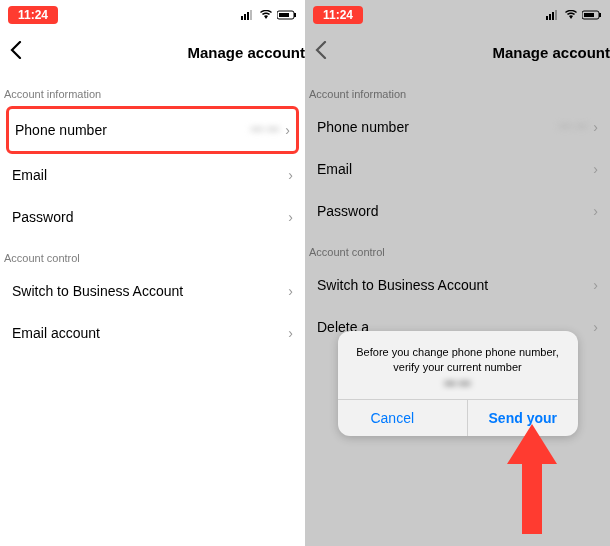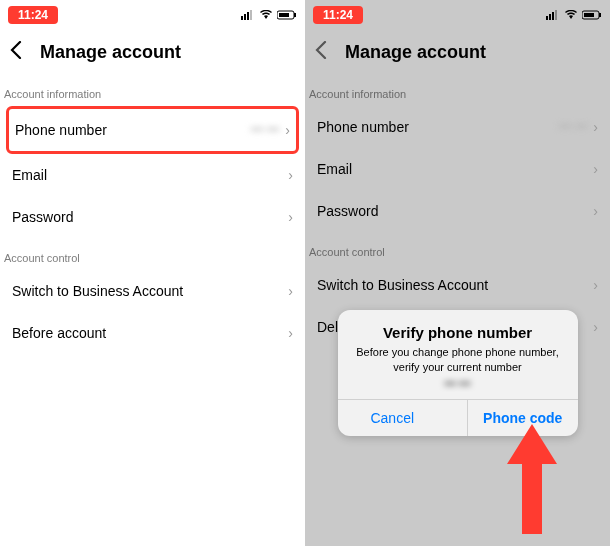--- a/index.html
+++ b/index.html
@@ -5,21 +5,21 @@
   * { margin: 0; padding: 0; box-sizing: border-box; }
   body { font-family: -apple-system, BlinkMacSystemFont, "Segoe UI", sans-serif; background: #fff; width: 610px; height: 546px; overflow: hidden; position: relative; }
   .container { display: flex; width: 610px; height: 546px; }
   .phone { width: 50%; height: 100%; position: relative; display: flex; flex-direction: column; }
   .phone.right { background: #c9c9c9; }
   .status-bar { height: 30px; display: flex; align-items: center; justify-content: space-between; padding: 0 8px; }
   .time-pill { background: #ff3b30; color: #fff; font-weight: 600; font-size: 12px; padding: 2px 10px; border-radius: 4px; }
   .status-icons { display: flex; gap: 4px; align-items: center; font-size: 11px; }
   .nav { height: 44px; display: flex; align-items: center; position: relative; }
   .back { position: absolute; left: 10px; font-size: 20px; cursor: pointer; }
-  .nav-title { flex: 1; text-align: left; font-weight: 600; font-size: 18px; padding-left: 40px; }
+  .nav-title { flex: 1; text-align: right; font-weight: 600; font-size: 15px; padding-left: 40px; }
   .section-header { font-size: 11px; color: #7d7d7d; padding: 14px 4px 6px; }
   .right .section-header { color: #6a6a6a; }
   .row { height: 42px; display: flex; align-items: center; padding: 0 12px; font-size: 14px; cursor: pointer; position: relative; }
   .row-label { flex: 1; }
   .row-value { color: #b0b0b0; font-size: 12px; margin-right: 6px; filter: blur(3px); }
   .chev { color: #9a9a9a; font-size: 14px; }
   .highlight-box { border: 3px solid #ff3b30; border-radius: 6px; margin: 0 6px; }
   .highlight-box .row { padding: 0 6px; }
   .alert { position: absolute; left: 50%; transform: translateX(-50%); bottom: 110px; width: 240px; background: #f2f2f2; border-radius: 12px; overflow: hidden; box-shadow: 0 2px 10px rgba(0,0,0,0.2); }
   .alert-body { padding: 14px 14px 10px; text-align: center; }
@@ -82,21 +82,21 @@
       <span class="row-label">Password</span>
       <span class="chev">›</span>
     </div>
 
     <div class="section-header">Account control</div>
     <div class="row">
       <span class="row-label">Switch to Business Account</span>
       <span class="chev">›</span>
     </div>
     <div class="row">
-      <span class="row-label">Before account</span>
+      <span class="row-label">Email account</span>
       <span class="chev">›</span>
     </div>
   </div>
 
   <div class="phone right">
     <div class="status-bar">
       <span class="time-pill">11:24</span>
       <span class="status-icons">
         <svg width="14" height="10" viewBox="0 0 14 10">
             <rect x="0" y="6" width="2" height="4"></rect>
@@ -139,27 +139,26 @@
       <span class="row-label">Switch to Business Account</span>
       <span class="chev">›</span>
     </div>
     <div class="row">
       <span class="row-label">Delete a</span>
       <span class="chev">›</span>
     </div>
 
     <div class="alert">
       <div class="alert-body">
-        <div class="alert-title">Verify phone number</div>
         <div class="alert-msg">Before you change phone phone number, verify your current number</div>
         <div class="alert-num">••• •••</div>
       </div>
       <div class="alert-btns">
         <div class="alert-btn">Cancel</div>
-        <div class="alert-btn">Phone code</div>
+        <div class="alert-btn">Send your</div>
       </div>
     </div>
 
     <svg class="arrow" viewBox="0 0 60 110">
       <polygon points="30,0 55,40 40,40 40,110 20,110 20,40 5,40" fill="#ff3b30"></polygon>
     </svg>
   </div>
 </div>
 
 </body></html>

